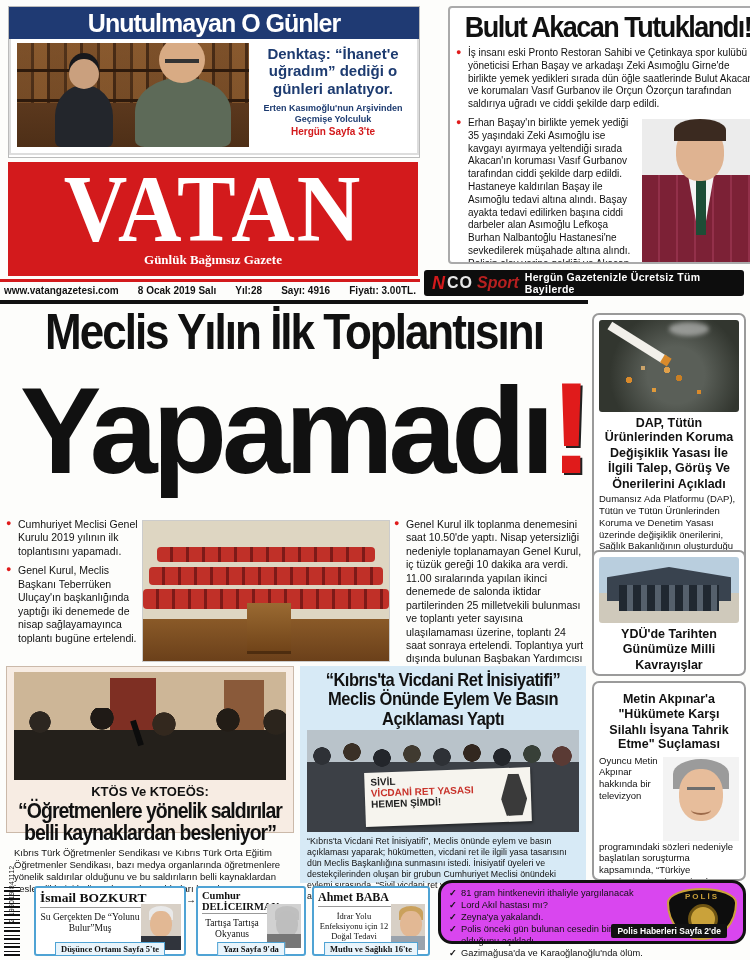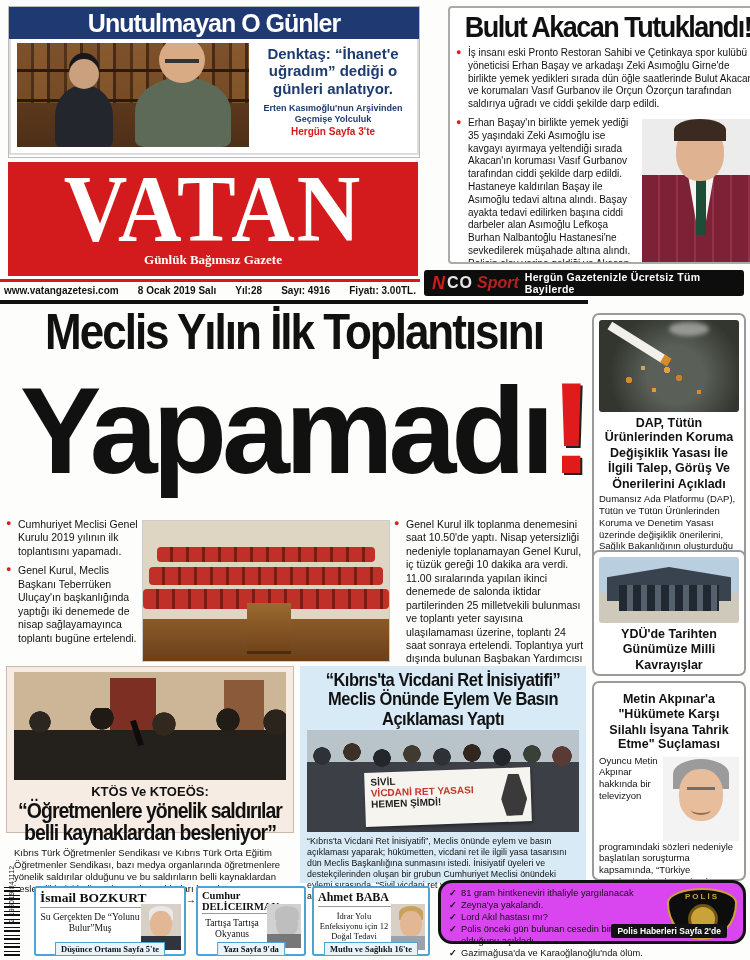--- a/index.html
+++ b/index.html
@@ -369,22 +369,22 @@
   <div class="colm-photo c3">
       <div class="h"></div>
       <div class="f"></div>
       <div class="s"></div>
     </div>
   <div class="colm-ref">Mutlu ve Sağlıklı 16'te</div>
 </div>
 
 <div class="abs police-box">
   <div class="police-item">81 gram hintkeneviri ithaliyle yargılanacak</div>
+  <div class="police-item">Lord Akıl hastası mı?</div>
   <div class="police-item">Zeyna'ya yakalandı.</div>
-  <div class="police-item">Lord Akıl hastası mı?</div>
   <div class="police-item">Polis önceki gün bulunan cesedin bir kadına ait olduğunu açıkladı.</div>
   <div class="police-item">Gazimağusa'da ve Karaoğlanoğlu'nda ölüm.</div>
   <div class="badge">
     <div class="lbl">POLİS</div>
     <div class="ring"></div>
   </div>
   <div class="police-ref">Polis Haberleri Sayfa 2'de</div>
 </div>
 
 </body></html>

